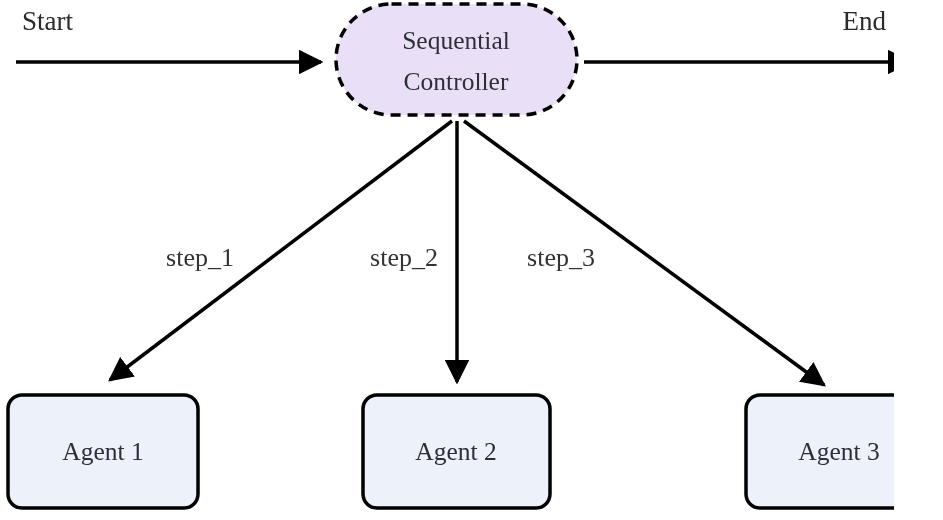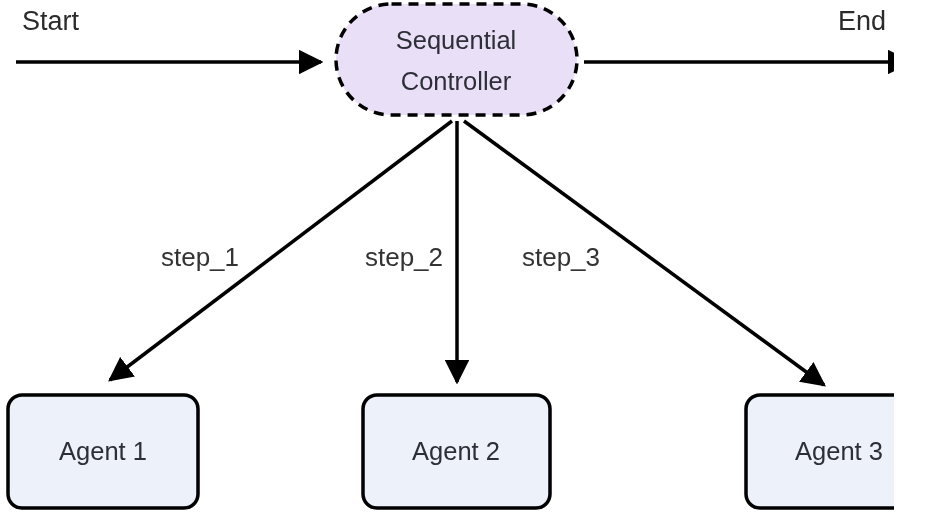--- a/index.html
+++ b/index.html
@@ -6,21 +6,21 @@
     margin: 0;
     padding: 0;
     background: #ffffff;
   }
   .stage {
     position: relative;
     width: 894px;
     height: 520px;
     background: #ffffff;
     overflow: hidden;
-    font-family: Liberation Sans, sans-serif;
+    font-family: Liberation Serif, serif;
   }
   svg { display: block; }
   .endpoint-label {
     font-size: 27px;
     fill: #2b2b2b;
   }
   .node-text {
     font-size: 25.5px;
     fill: #2e2e38;
     text-anchor: middle;

